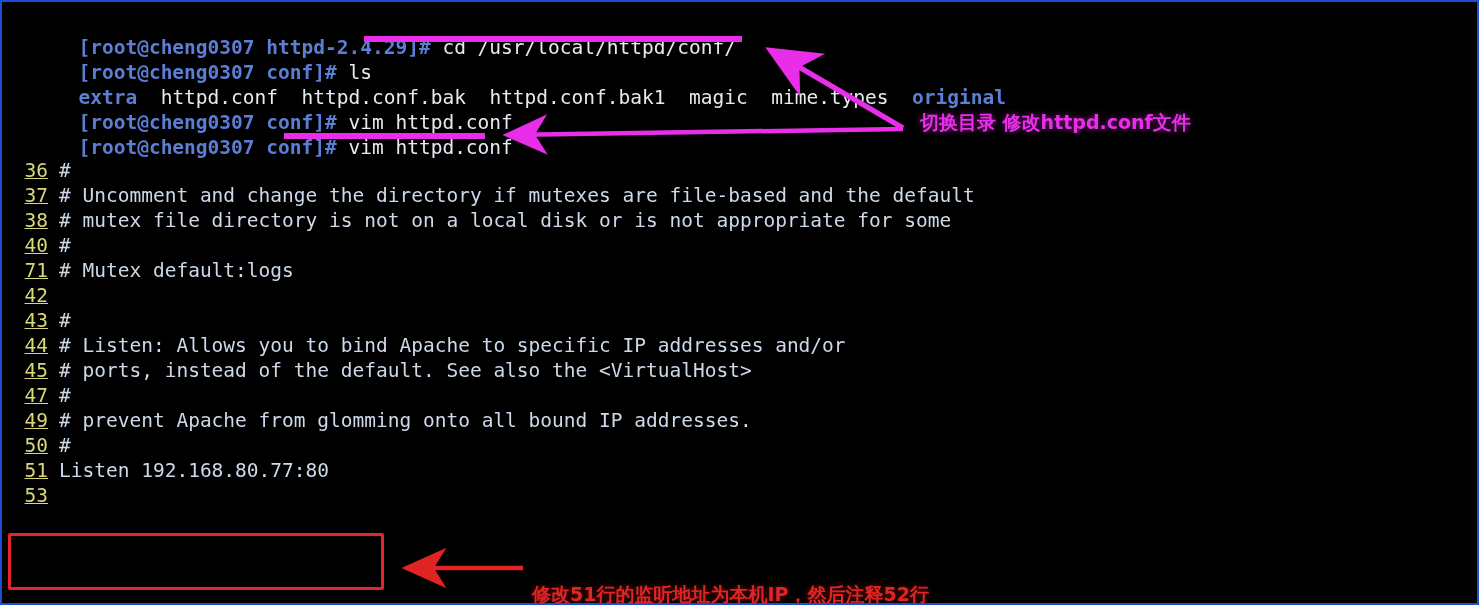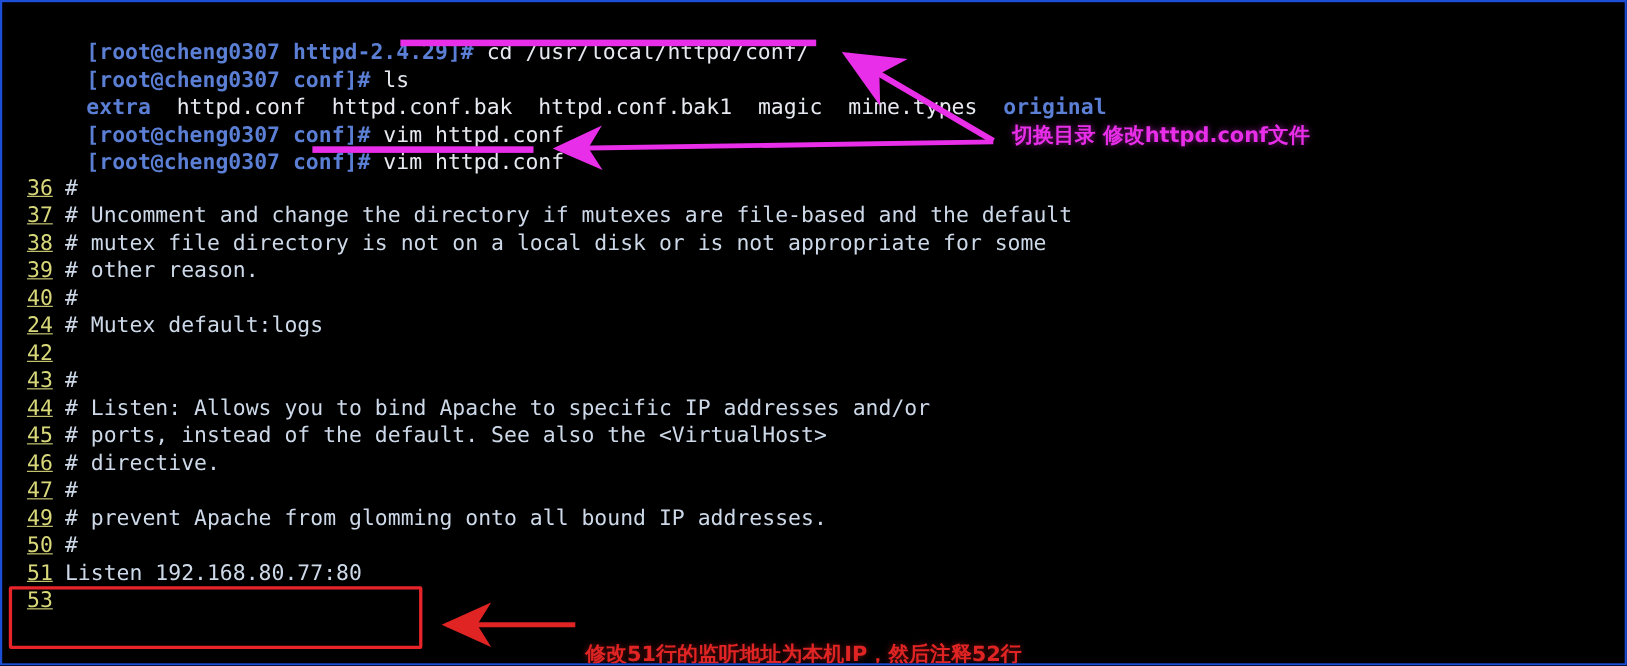--- a/index.html
+++ b/index.html
@@ -137,28 +137,26 @@
     <div class="shell-line">
       <span class="prompt">[root@cheng0307 conf]#</span><span class="cmd"> vim httpd.conf</span>
     </div>
 
   </div>
 
   <div class="vim">
     <div class="vim-row"><span class="lnum">36</span><span class="ltext">#</span></div>
     <div class="vim-row"><span class="lnum">37</span><span class="ltext"># Uncomment and change the directory if mutexes are file-based and the default</span></div>
     <div class="vim-row"><span class="lnum">38</span><span class="ltext"># mutex file directory is not on a local disk or is not appropriate for some</span></div>
-    <div class="vim-row"><span class="lnum">39</span><span class="ltext"># other reason.</span></div>
     <div class="vim-row"><span class="lnum">40</span><span class="ltext">#</span></div>
-    <div class="vim-row"><span class="lnum">24</span><span class="ltext"># Mutex default:logs</span></div>
+    <div class="vim-row"><span class="lnum">71</span><span class="ltext"># Mutex default:logs</span></div>
     <div class="vim-row"><span class="lnum">42</span><span class="ltext"></span></div>
     <div class="vim-row"><span class="lnum">43</span><span class="ltext">#</span></div>
     <div class="vim-row"><span class="lnum">44</span><span class="ltext"># Listen: Allows you to bind Apache to specific IP addresses and/or</span></div>
     <div class="vim-row"><span class="lnum">45</span><span class="ltext"># ports, instead of the default. See also the &lt;VirtualHost&gt;</span></div>
-    <div class="vim-row"><span class="lnum">46</span><span class="ltext"># directive.</span></div>
     <div class="vim-row"><span class="lnum">47</span><span class="ltext">#</span></div>
     <div class="vim-row"><span class="lnum">49</span><span class="ltext"># prevent Apache from glomming onto all bound IP addresses.</span></div>
     <div class="vim-row"><span class="lnum">50</span><span class="ltext">#</span></div>
     <div class="vim-row"><span class="lnum">51</span><span class="ltext">Listen 192.168.80.77:80</span></div>
     <div class="vim-row"><span class="lnum">53</span><span class="ltext"></span></div>
   </div>
 
   <div class="underline-magenta" style="left:362px; top:34px; width:378px;"></div>
 
   <div class="underline-magenta" style="left:282px; top:131px; width:201px;"></div>

